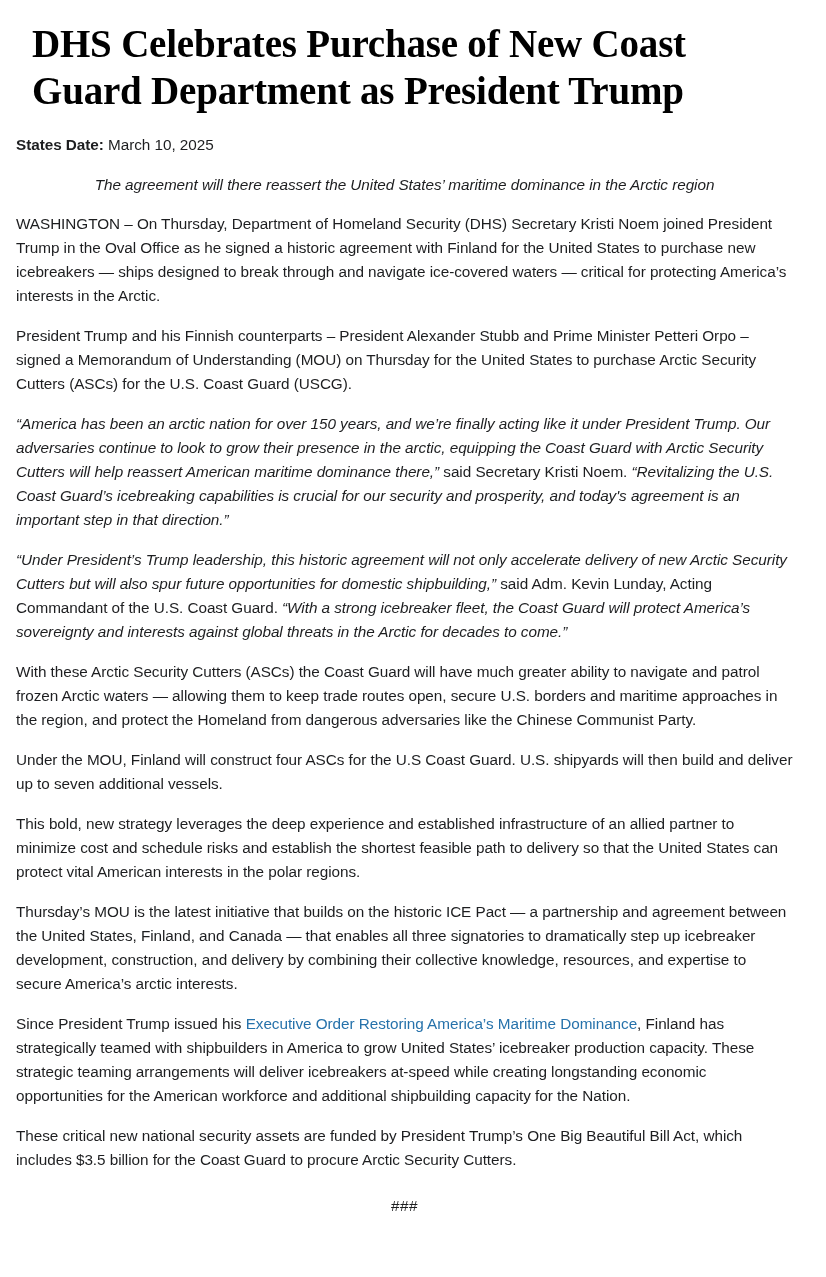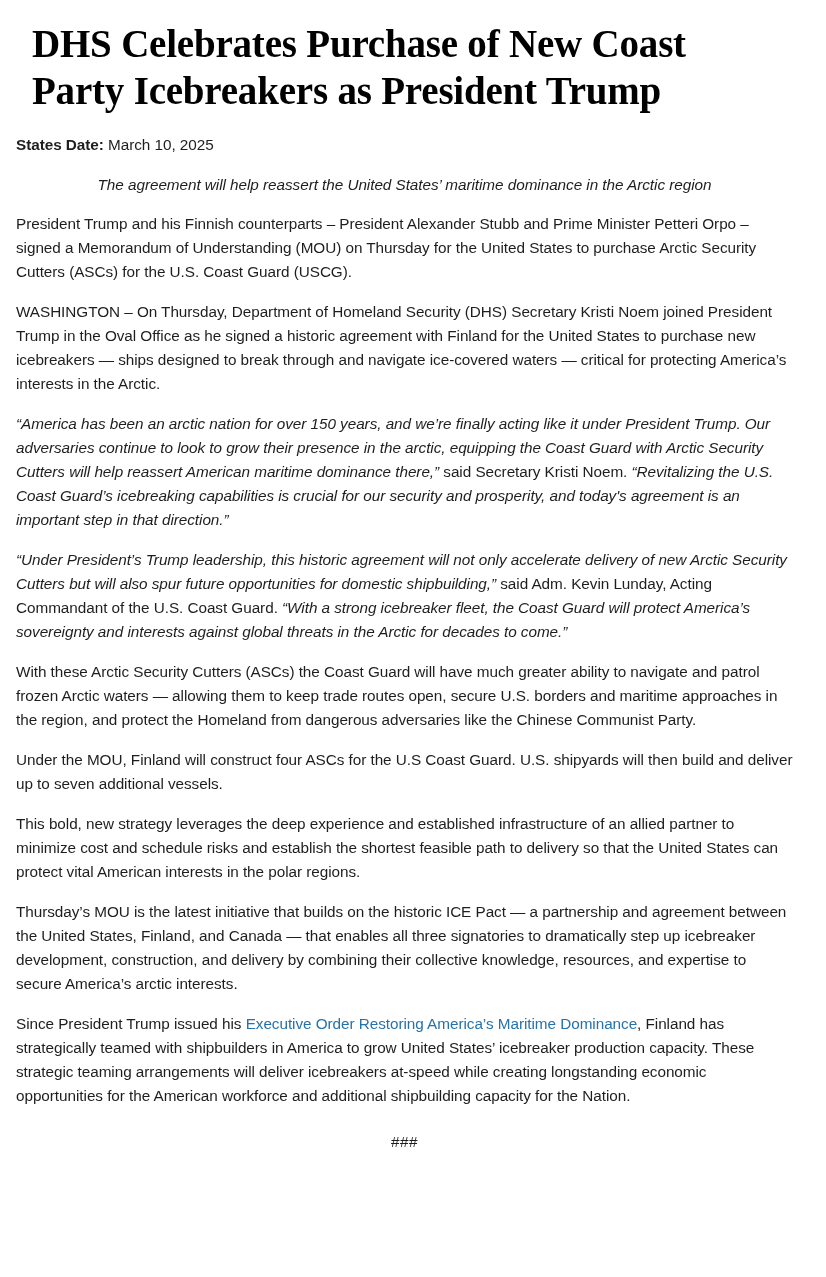--- a/index.html
+++ b/index.html
@@ -52,42 +52,43 @@
     letter-spacing: 0.5px;
   }
 </style>
 </head>
 <body>
 
 <div class="article">
 
   <h1 class="headline">
       <span class="title-line">DHS Celebrates Purchase of New Coast</span>
-      <span class="title-line">Party Icebreakers as President Trump</span>
+      <span class="title-line">Guard Department as President Trump</span>
     </h1>
 
   <p class="release"><span class="label">States Date:</span>
   <span>March 10, 2025</span></p>
 
-  <p class="subtitle">The agreement will help reassert the United States’ maritime dominance in the Arctic region</p>
+  <p class="subtitle">The agreement will there reassert the United States’ maritime dominance in the Arctic region</p>
+
+  <p class="body-para"><span>WASHINGTON – On Thursday, Department of Homeland Security (DHS) Secretary Kristi Noem joined President Trump in the Oval Office as he signed a historic agreement with Finland for the United States to purchase new icebreakers — ships designed to break through and navigate ice-covered waters — critical for protecting America’s interests in the Arctic.</span></p>
 
   <p class="body-para"><span>President Trump and his Finnish counterparts – President Alexander Stubb and Prime Minister Petteri Orpo – signed a Memorandum of Understanding (MOU) on Thursday for the United States to purchase Arctic Security Cutters (ASCs) for the U.S. Coast Guard (USCG).</span></p>
-
-  <p class="body-para"><span>WASHINGTON – On Thursday, Department of Homeland Security (DHS) Secretary Kristi Noem joined President Trump in the Oval Office as he signed a historic agreement with Finland for the United States to purchase new icebreakers — ships designed to break through and navigate ice-covered waters — critical for protecting America’s interests in the Arctic.</span></p>
 
   <p class="body-para"><span class="seg-i">“America has been an arctic nation for over 150 years, and we’re finally acting like it under President Trump. Our adversaries continue to look to grow their presence in the arctic, equipping the Coast Guard with Arctic Security Cutters will help reassert American maritime dominance there,”</span><span> said </span><span class="seg-b">Secretary Kristi Noem.</span><span class="seg-i"> “Revitalizing the U.S. Coast Guard’s icebreaking capabilities is crucial for our security and prosperity, and today's agreement is an important step in that direction.”</span></p>
 
   <p class="body-para"><span class="seg-i">“Under President’s Trump leadership, this historic agreement will not only accelerate delivery of new Arctic Security Cutters but will also spur future opportunities for domestic shipbuilding,”</span><span> said </span><span class="seg-b">Adm. Kevin Lunday, Acting Commandant of the U.S. Coast Guard</span><span>. </span><span class="seg-i">“With a strong icebreaker fleet, the Coast Guard will protect America’s sovereignty and interests against global threats in the Arctic for decades to come.”</span></p>
 
   <p class="body-para"><span>With these Arctic Security Cutters (ASCs) the Coast Guard will have much greater ability to navigate and patrol frozen Arctic waters — allowing them to keep trade routes open, secure U.S. borders and maritime approaches in the region, and protect the Homeland from dangerous adversaries like the Chinese Communist Party.</span></p>
 
   <p class="body-para"><span>Under the MOU, Finland will construct four ASCs for the U.S Coast Guard. U.S. shipyards will then build and deliver up to seven additional vessels.</span></p>
 
   <p class="body-para"><span>This bold, new strategy leverages the deep experience and established infrastructure of an allied partner to minimize cost and schedule risks and establish the shortest feasible path to delivery so that the United States can protect vital American interests in the polar regions.</span></p>
 
   <p class="body-para"><span>Thursday’s MOU is the latest initiative that builds on the historic ICE Pact — a partnership and agreement between the United States, Finland, and Canada — that enables all three signatories to dramatically step up icebreaker development, construction, and delivery by combining their collective knowledge, resources, and expertise to secure America’s arctic interests.</span></p>
 
   <p class="body-para"><span>Since President Trump issued his </span><a class="doc-link">Executive Order Restoring America’s Maritime Dominance</a><span>, Finland has strategically teamed with shipbuilders in America to grow United States’ icebreaker production capacity. These strategic teaming arrangements will deliver icebreakers at-speed while creating longstanding economic opportunities for the American workforce and additional shipbuilding capacity for the Nation.</span></p>
 
+  <p class="body-para"><span>These critical new national security assets are funded by President Trump’s One Big Beautiful Bill Act, which includes $3.5 billion for the Coast Guard to procure Arctic Security Cutters.</span></p>
 
   <p class="end-mark">###</p>
 
 </div>
 
 </body></html>

